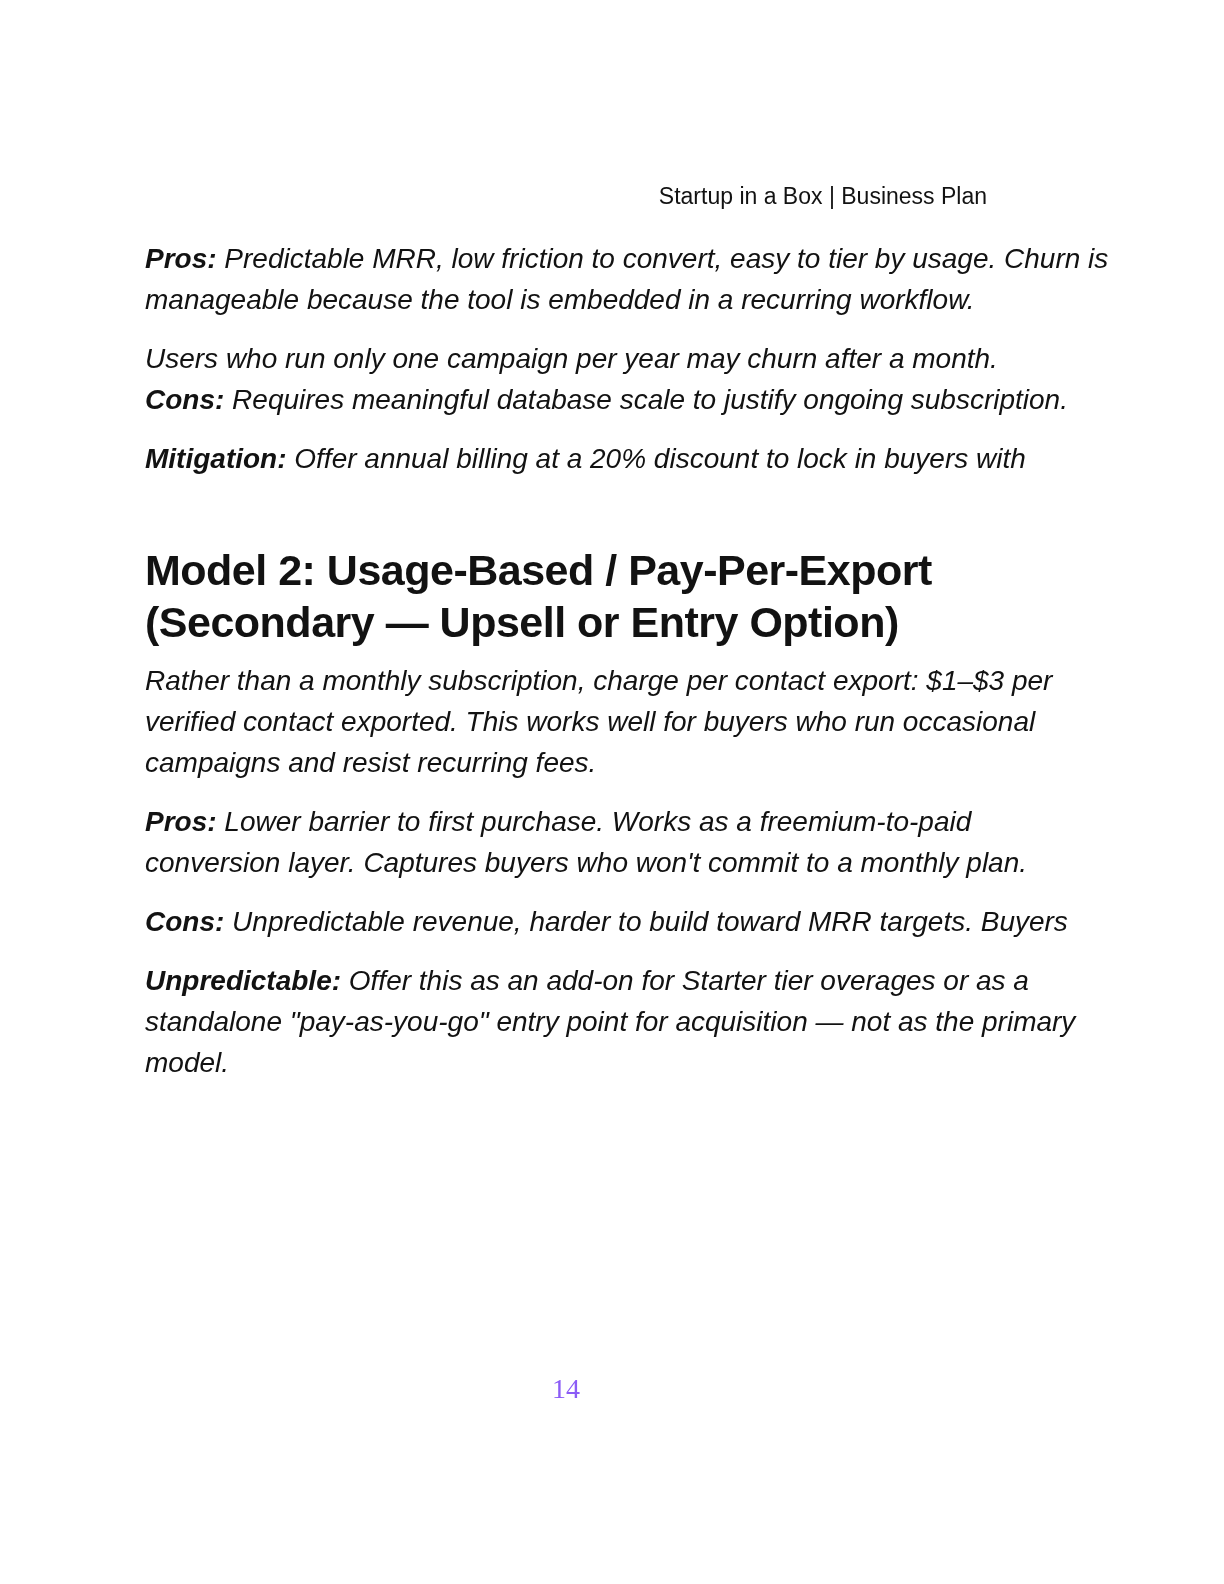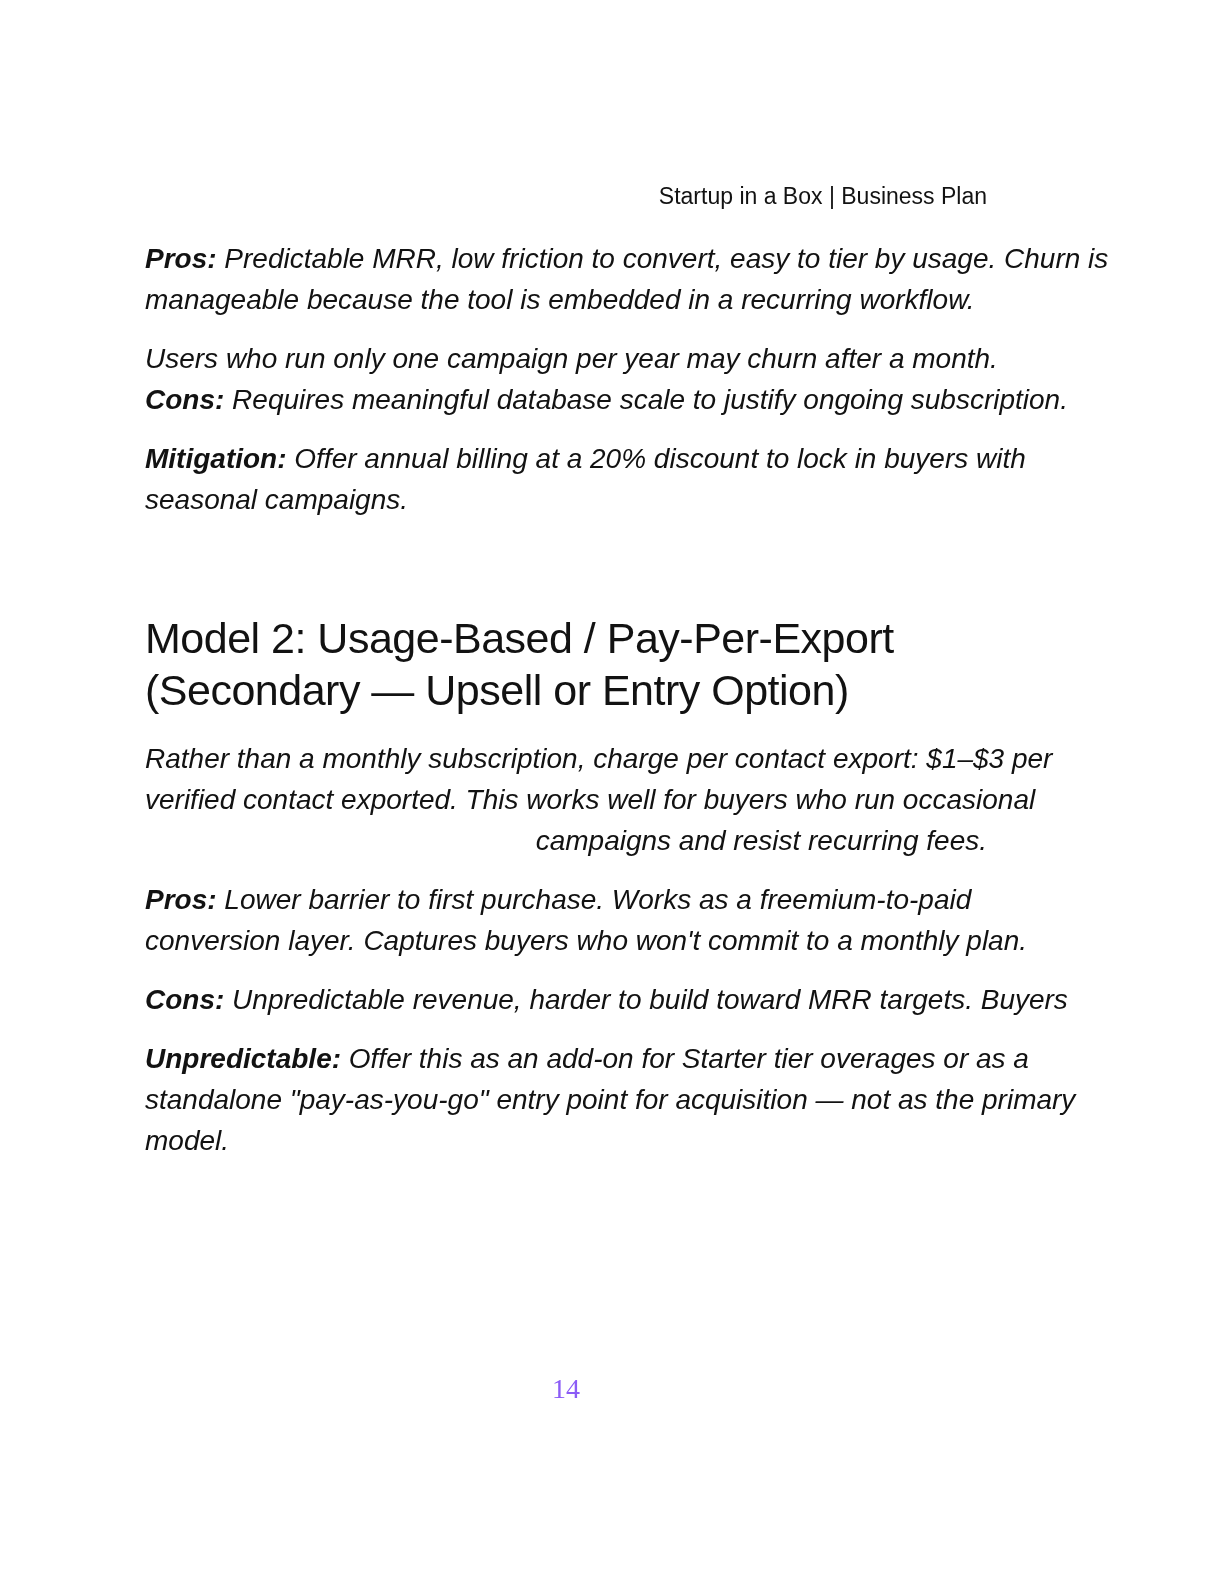--- a/index.html
+++ b/index.html
@@ -24,27 +24,27 @@
   }
   .para {
     font-size: 28px;
     line-height: 41px;
     margin-top: 18px;
     font-weight: 400;
     font-style: italic;
   }
   .para .line { white-space: nowrap; }
   .para-first { margin-top: 26px; }
-  .para-after-heading { margin-top: 22px; text-align: right; }
+  .para-after-heading { margin-top: 12px; }
   .para .label { font-weight: 700; }
   .doc-heading {
-    margin-top: 92px;
+    margin-top: 65px;
     font-size: 43px;
     line-height: 52px;
-    font-weight: 400;
+    font-weight: 700;
     letter-spacing: -0.5px;
   }
   .doc-heading .line { white-space: nowrap; }
   .page-number {
     position: absolute;
     top: 1372px;
     left: 0;
     width: 100%;
     text-align: center;
     font-family: "Liberation Serif", serif;
@@ -68,21 +68,20 @@
       <div class="line">manageable because the tool is embedded in a recurring workflow.</div>
     </div>
 
     <div class="para">
       <div class="line">Users who run only one campaign per year may churn after a month.</div>
       <div class="line"><strong class="label">Cons:</strong> <span>Requires meaningful database scale to justify ongoing subscription.</span></div>
     </div>
 
     <div class="para">
       <div class="line"><strong class="label">Mitigation:</strong> <span>Offer annual billing at a 20% discount to lock in buyers with</span></div>
-      <div class="line">seasonal campaigns.</div>
     </div>
 
     <h1 class="doc-heading">
       <div class="line">Model 2: Usage-Based / Pay-Per-Export</div>
       <div class="line">(Secondary — Upsell or Entry Option)</div>
     </h1>
 
     <div class="para para-after-heading">
       <div class="line">Rather than a monthly subscription, charge per contact export: $1–$3 per</div>
       <div class="line">verified contact exported. This works well for buyers who run occasional</div>

